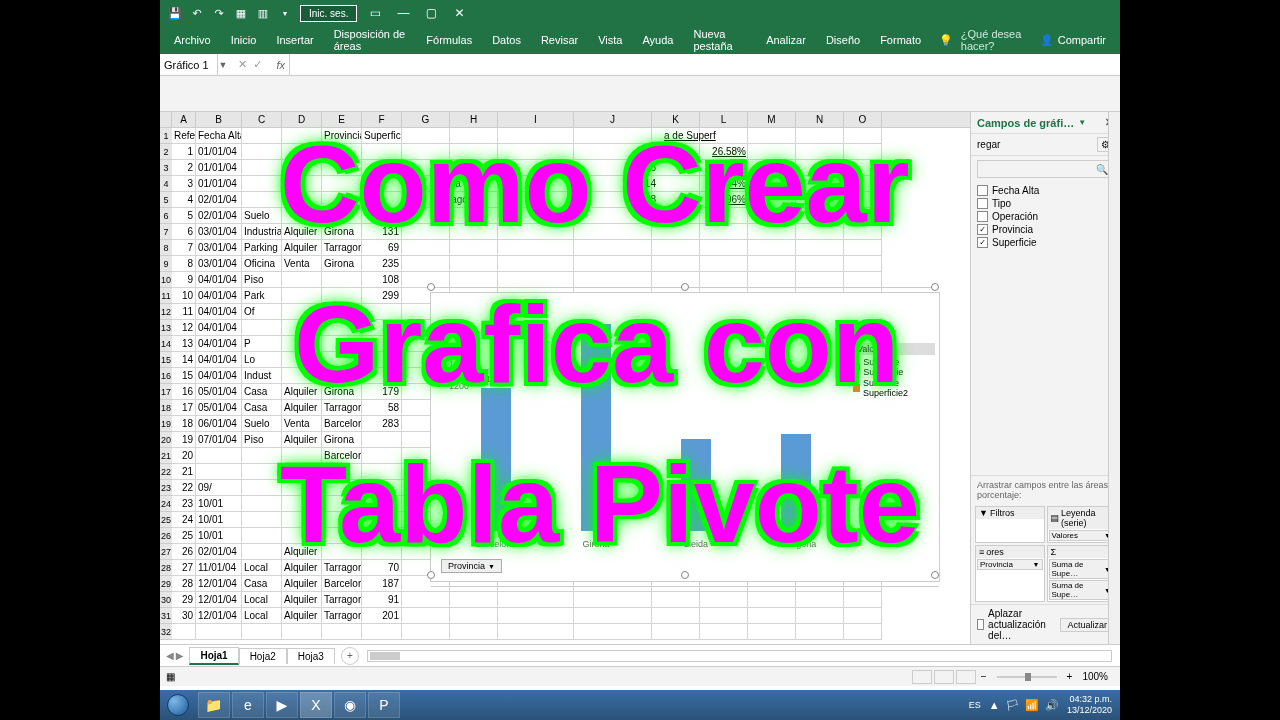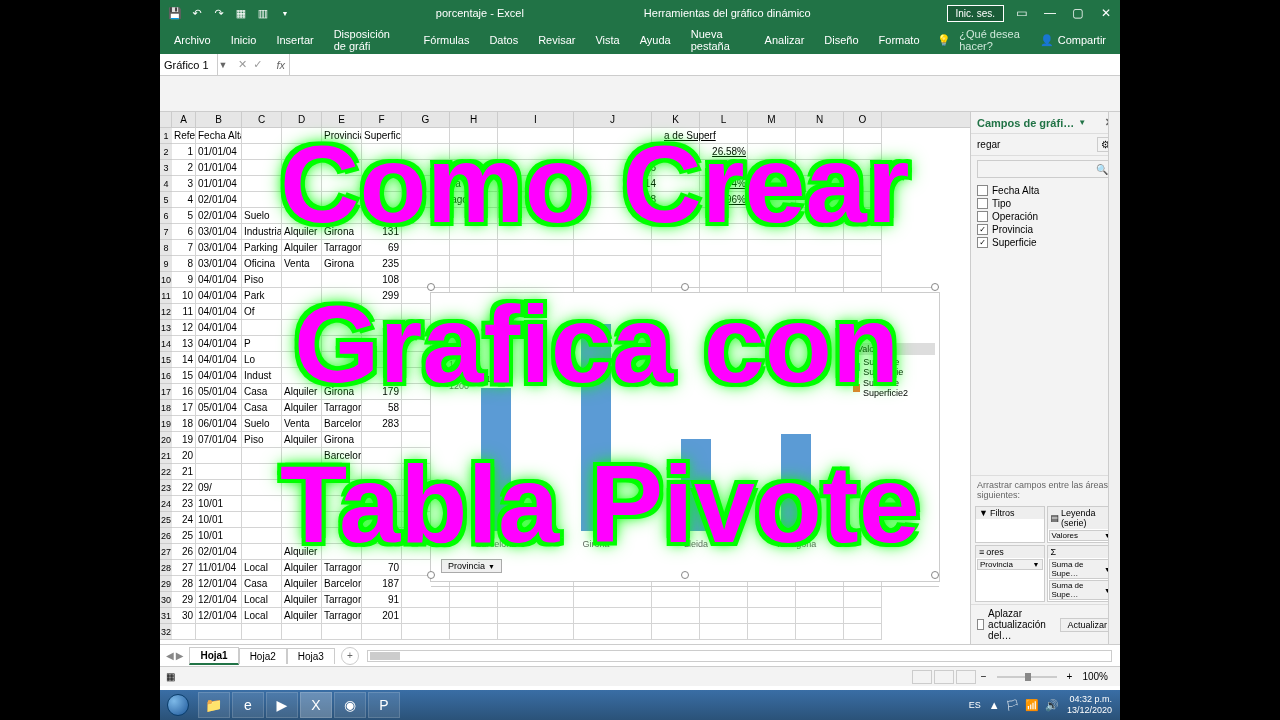--- a/index.html
+++ b/index.html
@@ -100,38 +100,34 @@
 
   <div class="title-bar">
     <div class="qat">
       <span class="qat-icon">💾</span>
       <span class="qat-icon">↶</span>
       <span class="qat-icon">↷</span>
       <span class="qat-icon">▦</span>
       <span class="qat-icon">▥</span>
       <span class="qat-icon" style="font-size:7px">▼</span>
     </div>
-    <div class="title-center">
-      <span>porcentaje - Excel</span>
-      <span>Herramientas del gráfico dinámico</span>
-    </div>
     <div class="title-right">
       <span class="signin-btn">Inic. ses.</span>
       <span class="title-btn">▭</span>
       <span class="title-btn">—</span>
       <span class="title-btn">▢</span>
       <span class="title-btn">✕</span>
     </div>
   </div>
 
   <div class="ribbon-tabs">
     <span class="ribbon-tab">Archivo</span>
     <span class="ribbon-tab">Inicio</span>
     <span class="ribbon-tab">Insertar</span>
-    <span class="ribbon-tab">Disposición de gráfi</span>
+    <span class="ribbon-tab">Disposición de áreas</span>
     <span class="ribbon-tab">Fórmulas</span>
     <span class="ribbon-tab">Datos</span>
     <span class="ribbon-tab">Revisar</span>
     <span class="ribbon-tab">Vista</span>
     <span class="ribbon-tab">Ayuda</span>
     <span class="ribbon-tab">Nueva pestaña</span>
     <span class="ribbon-tab">Analizar</span>
     <span class="ribbon-tab">Diseño</span>
     <span class="ribbon-tab">Formato</span>
     <span style="padding:0 8px;color:#cfe8da">💡</span>
@@ -863,21 +859,21 @@
           <div class="field-item">
             <span class="field-chk">✓</span>
             <span>Provincia</span>
           </div>
           <div class="field-item">
             <span class="field-chk">✓</span>
             <span>Superficie</span>
           </div>
         </div>
 
-      <div class="drag-label">Arrastrar campos entre las áreas siguientes:</div>
+      <div class="drag-label">Arrastrar campos entre las áreas porcentaje:</div>
       <div class="drop-areas">
         <div class="drop-box">
           <div class="drop-title">
               <span>▼</span>
               <span>Filtros</span>
             </div>
         </div>
         <div class="drop-box">
           <div class="drop-title">
               <span>▤</span>

